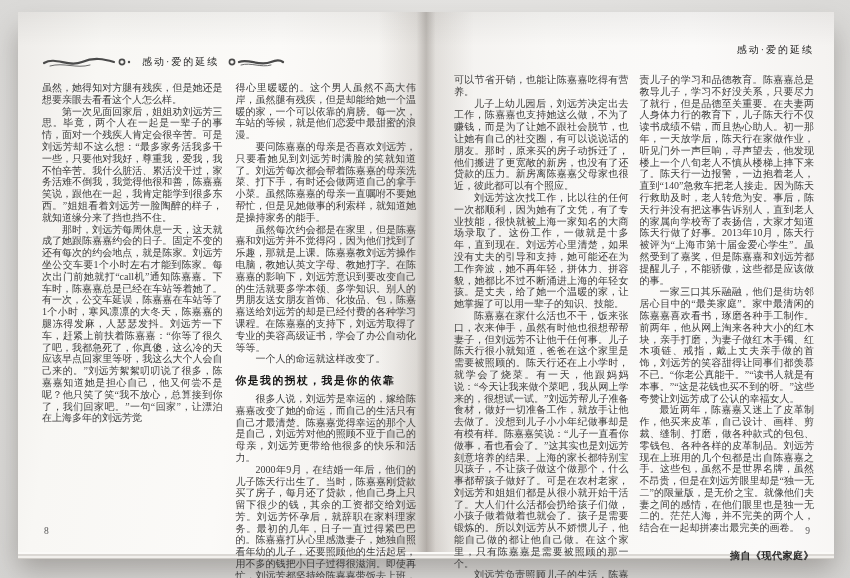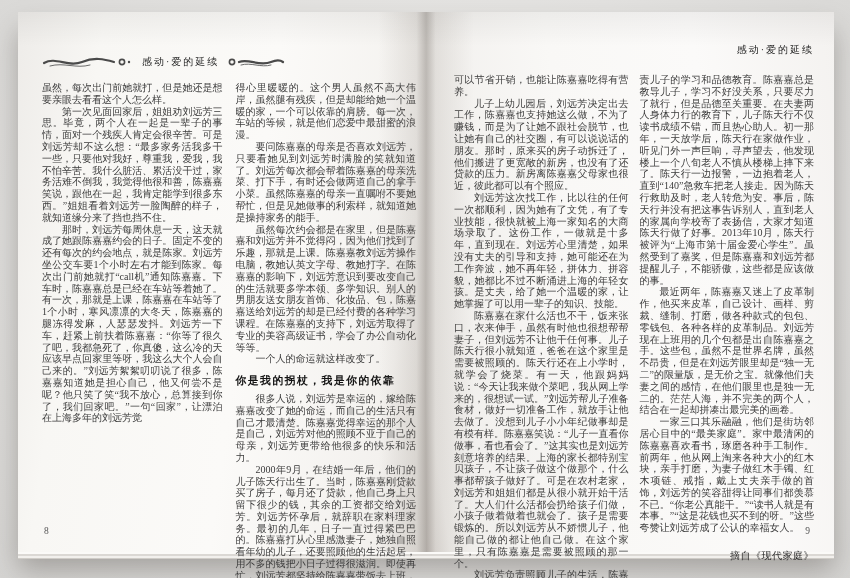--- a/index.html
+++ b/index.html
@@ -58,21 +58,21 @@
     margin:0;font-size:10px;line-height:11.8px;color:#3b3b3b;
     text-align:justify;text-justify:inter-ideograph;
   }
   .col p.para{text-indent:2em;}
   .col p.cont{text-indent:0;}
   .col p.heading{
     font-weight:700;color:#141414;font-size:10.8px;
     margin:10px 0 6px;letter-spacing:1.5px;text-indent:0;
   }
   .col p.attribution{
-    text-align:right;font-weight:400;color:#2a2a2a;margin-top:16px;letter-spacing:0.5px;
+    text-align:right;font-weight:700;color:#2a2a2a;margin-top:16px;letter-spacing:0.5px;
   }
   .page-number{
     position:absolute;bottom:16px;font-size:9.5px;color:#555;
   }
   .pn-left{left:26px;}
   .pn-right{right:24px;}
 </style>
 </head>
 <body>
 
@@ -88,23 +88,23 @@
       </svg>
       <span class="header-title">感动·爱的延续</span>
       <svg class="flourish fl-right" width="58" height="16" viewBox="0 0 58 16">
         <circle cx="5" cy="8" r="2.6" fill="none" stroke="#4a4a4a" stroke-width="1.6"></circle>
         <path d="M12 8 C22 4, 32 13, 44 8 C50 5.5, 54 6.5, 56 8" fill="none" stroke="#4a4a4a" stroke-width="2.2" stroke-linecap="round"></path>
         <path d="M14 11 C24 8, 34 14, 44 11" fill="none" stroke="#6a6a6a" stroke-width="1" stroke-linecap="round"></path>
       </svg>
     </div>
     <div class="columns">
       <div class="col">
-          <p class="cont">虽然，每次出门前她就打，但是她还是想要亲眼去看看这个人怎么样。</p>
+          <p class="cont">虽然，她得知对方腿有残疾，但是她还是想要亲眼去看看这个人怎么样。</p>
           <p class="para">第一次见面回家后，姐姐劝刘远芳三思。毕竟，两个人在一起是一辈子的事情，面对一个残疾人肯定会很辛苦。可是刘远芳却不这么想：“最多家务活我多干一些，只要他对我好，尊重我，爱我，我不怕辛苦。我什么脏活、累活没干过，家务活难不倒我，我觉得他很和善，陈嘉嘉笑说，跟他在一起，我肯定能学到很多东西。”姐姐看着刘远芳一脸陶醉的样子，就知道缘分来了挡也挡不住。</p>
-          <p class="para">那时，刘远芳每周休息一天，这天就成了她跟陈嘉嘉约会的日子。固定不变的还有每次的约会地点，就是陈家。刘远芳坐公交车要1个小时左右才能到陈家。每次出门前她就打“call机”通知陈嘉嘉。下车时，陈嘉嘉总是已经在车站等着她了。有一次，那就是上课，陈嘉嘉在车站等了1个小时，寒风凛凛的大冬天，陈嘉嘉的腿冻得发麻，人瑟瑟发抖。刘远芳一下车，赶紧上前扶着陈嘉嘉：“你等了很久了吧，我都急死了，你真傻，这么冷的天应该早点回家里等呀，我这么大个人会自己来的。”刘远芳絮絮叨叨说了很多，陈嘉嘉知道她是担心自己，他又何尝不是呢？他只笑了笑“我不放心，总算接到你了，我们回家吧。”一句“回家”，让漂泊在上海多年的刘远芳觉</p>
+          <p class="para">那时，刘远芳每周休息一天，这天就成了她跟陈嘉嘉约会的日子。固定不变的还有每次的约会地点，就是陈家。刘远芳坐公交车要1个小时左右才能到陈家。每次出门前她就打“call机”通知陈嘉嘉。下车时，陈嘉嘉总是已经在车站等着她了。有一次，公交车延误，陈嘉嘉在车站等了1个小时，寒风凛凛的大冬天，陈嘉嘉的腿冻得发麻，人瑟瑟发抖。刘远芳一下车，赶紧上前扶着陈嘉嘉：“你等了很久了吧，我都急死了，你真傻，这么冷的天应该早点回家里等呀，我这么大个人会自己来的。”刘远芳絮絮叨叨说了很多，陈嘉嘉知道她是担心自己，他又何尝不是呢？他只笑了笑“我不放心，总算接到你了，我们回家吧。”一句“回家”，让漂泊在上海多年的刘远芳觉</p>
         </div>
       <div class="col">
           <p class="cont">得心里暖暖的。这个男人虽然不高大伟岸，虽然腿有残疾，但是却能给她一个温暖的家，一个可以依靠的肩膀。每一次，车站的等候，就是他们恋爱中最甜蜜的浪漫。</p>
           <p class="para">要问陈嘉嘉的母亲是否喜欢刘远芳，只要看她见到刘远芳时满脸的笑就知道了。刘远芳每次都会帮着陈嘉嘉的母亲洗菜、打下手，有时还会做两道自己的拿手小菜。虽然陈嘉嘉的母亲一直嘱咐不要她帮忙，但是见她做事的利索样，就知道她是操持家务的能手。</p>
           <p class="para">虽然每次约会都是在家里，但是陈嘉嘉和刘远芳并不觉得闷，因为他们找到了乐趣，那就是上课。陈嘉嘉教刘远芳操作电脑，教她认英文字母、教她打字。在陈嘉嘉的影响下，刘远芳意识到要改变自己的生活就要多学本领、多学知识。别人的男朋友送女朋友首饰、化妆品、包，陈嘉嘉送给刘远芳的却是已经付费的各种学习课程。在陈嘉嘉的支持下，刘远芳取得了专业的美容高级证书，学会了办公自动化等等。</p>
           <p class="para">一个人的命运就这样改变了。</p>
           <p class="heading">你是我的拐杖，我是你的依靠</p>
           <p class="para">很多人说，刘远芳是幸运的，嫁给陈嘉嘉改变了她的命运，而自己的生活只有自己才最清楚。陈嘉嘉觉得幸运的那个人是自己，刘远芳对他的照顾不亚于自己的母亲，刘远芳更带给他很多的快乐和活力。</p>
           <p class="para">2000年9月，在结婚一年后，他们的儿子陈天行出生了。当时，陈嘉嘉刚贷款买了房子，每月还了贷款，他自己身上只留下很少的钱，其余的工资都交给刘远芳。刘远芳怀孕后，就辞职在家料理家务。最初的几年，日子一直过得紧巴巴的。陈嘉嘉打从心里感激妻子，她独自照看年幼的儿子，还要照顾他的生活起居，用不多的钱把小日子过得很滋润。即使再忙，刘远芳都坚持给陈嘉嘉带饭去上班，这样不但</p>
         </div>
@@ -119,22 +119,22 @@
     <div class="columns">
       <div class="col">
           <p class="cont">可以节省开销，也能让陈嘉嘉吃得有营养。</p>
           <p class="para">儿子上幼儿园后，刘远芳决定出去工作，陈嘉嘉也支持她这么做，不为了赚钱，而是为了让她不跟社会脱节，也让她有自己的社交圈，有可以说说话的朋友。那时，原来买的房子动拆迁了，他们搬进了更宽敞的新房，也没有了还贷款的压力。新房离陈嘉嘉父母家也很近，彼此都可以有个照应。</p>
           <p class="para">刘远芳这次找工作，比以往的任何一次都顺利，因为她有了文凭，有了专业技能，很快就被上海一家知名的大商场录取了。这份工作，一做就是十多年，直到现在。刘远芳心里清楚，如果没有丈夫的引导和支持，她可能还在为工作奔波，她不再年轻，拼体力、拼容貌，她都比不过不断涌进上海的年轻女孩。是丈夫，给了她一个温暖的家，让她掌握了可以用一辈子的知识、技能。</p>
           <p class="para">陈嘉嘉在家什么活也不干，饭来张口，衣来伸手，虽然有时他也很想帮帮妻子，但刘远芳不让他干任何事。儿子陈天行很小就知道，爸爸在这个家里是需要被照顾的。陈天行还在上小学时，就学会了烧菜。有一天，他跟妈妈说：“今天让我来做个菜吧，我从网上学来的，很想试一试。”刘远芳帮儿子准备食材，做好一切准备工作，就放手让他去做了。没想到儿子小小年纪做事却是有模有样。陈嘉嘉笑说：“儿子一直看你做事，看也看会了。”这其实也是刘远芳刻意培养的结果。上海的家长都特别宝贝孩子，不让孩子做这个做那个，什么事都帮孩子做好了。可是在农村老家，刘远芳和姐姐们都是从很小就开始干活了。大人们什么活都会扔给孩子们做，小孩子做着做着也就会了。孩子是需要锻炼的。所以刘远芳从不娇惯儿子，他能自己做的都让他自己做。在这个家里，只有陈嘉嘉是需要被照顾的那一个。</p>
           <p class="para">刘远芳负责照顾儿子的生活，陈嘉嘉则负</p>
         </div>
       <div class="col">
           <p class="cont">责儿子的学习和品德教育。陈嘉嘉总是教导儿子，学习不好没关系，只要尽力了就行，但是品德至关重要。在夫妻两人身体力行的教育下，儿子陈天行不仅读书成绩不错，而且热心助人。初一那年，一天放学后，陈天行在家做作业，听见门外一声巨响，寻声望去，他发现楼上一个八旬老人不慎从楼梯上摔下来了。陈天行一边报警，一边抱着老人，直到“140”急救车把老人接走。因为陈天行救助及时，老人转危为安。事后，陈天行并没有把这事告诉别人，直到老人的家属向学校寄了表扬信，大家才知道陈天行做了好事。2013年10月，陈天行被评为“上海市第十届金爱心学生”。虽然受到了嘉奖，但是陈嘉嘉和刘远芳都提醒儿子，不能骄傲，这些都是应该做的事。</p>
+          <p class="para">一家三口其乐融融，他们是街坊邻居心目中的“最美家庭”。家中最清闲的陈嘉嘉喜欢看书，琢磨各种手工制作。前两年，他从网上淘来各种大小的红木块，亲手打磨，为妻子做红木手镯、红木项链、戒指，戴上丈夫亲手做的首饰，刘远芳的笑容甜得让同事们都羡慕不已。“你老公真能干。”“读书人就是有本事。”“这是花钱也买不到的呀。”这些夸赞让刘远芳成了公认的幸福女人。</p>
           <p class="para">最近两年，陈嘉嘉又迷上了皮革制作，他买来皮革，自己设计、画样、剪裁、缝制、打磨，做各种款式的包包、零钱包、各种各样的皮革制品。刘远芳现在上班用的几个包都是出自陈嘉嘉之手。这些包，虽然不是世界名牌，虽然不昂贵，但是在刘远芳眼里却是“独一无二”的限量版，是无价之宝。就像他们夫妻之间的感情，在他们眼里也是独一无二的。茫茫人海，并不完美的两个人，结合在一起却拼凑出最完美的画卷。</p>
-          <p class="para">一家三口其乐融融，他们是街坊邻居心目中的“最美家庭”。家中最清闲的陈嘉嘉喜欢看书，琢磨各种手工制作。前两年，他从网上淘来各种大小的红木块，亲手打磨，为妻子做红木手镯、红木项链、戒指，戴上丈夫亲手做的首饰，刘远芳的笑容甜得让同事们都羡慕不已。“你老公真能干。”“读书人就是有本事。”“这是花钱也买不到的呀。”这些夸赞让刘远芳成了公认的幸福女人。</p>
           <p class="attribution">摘自《现代家庭》</p>
         </div>
     </div>
     <div class="page-number pn-right">9</div>
   </div>
 
   <div class="spine"></div>
 </div>
 
 </body></html>

